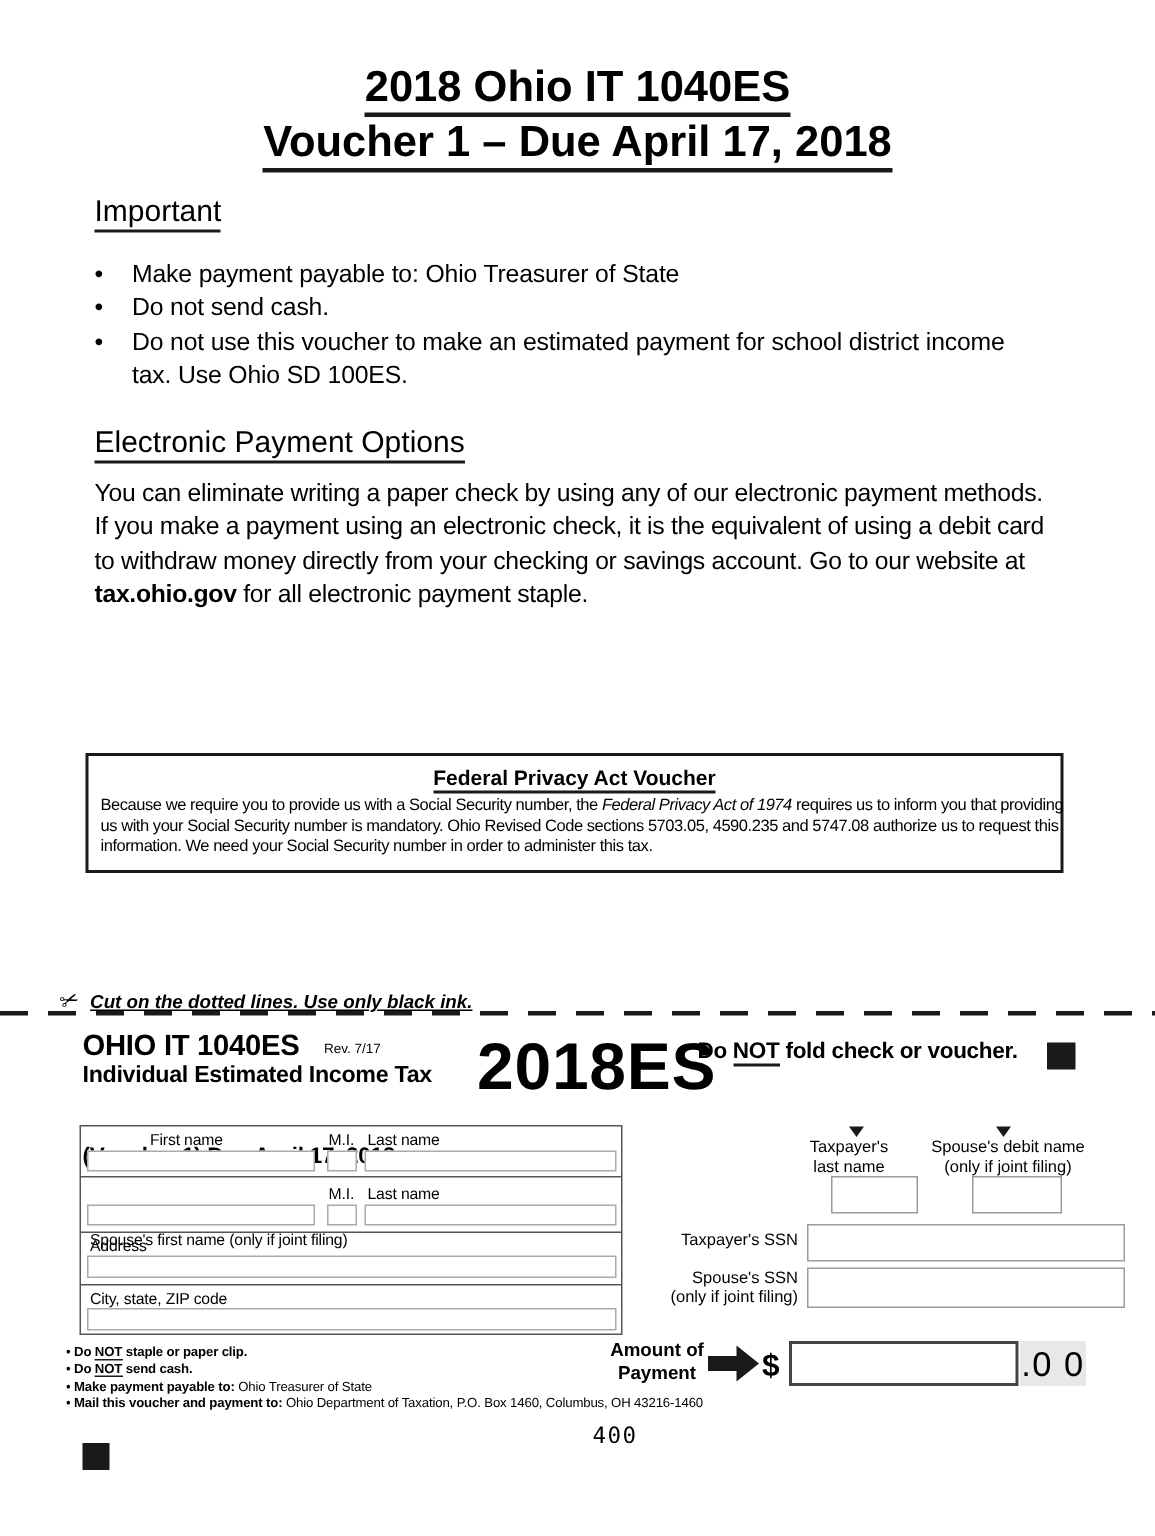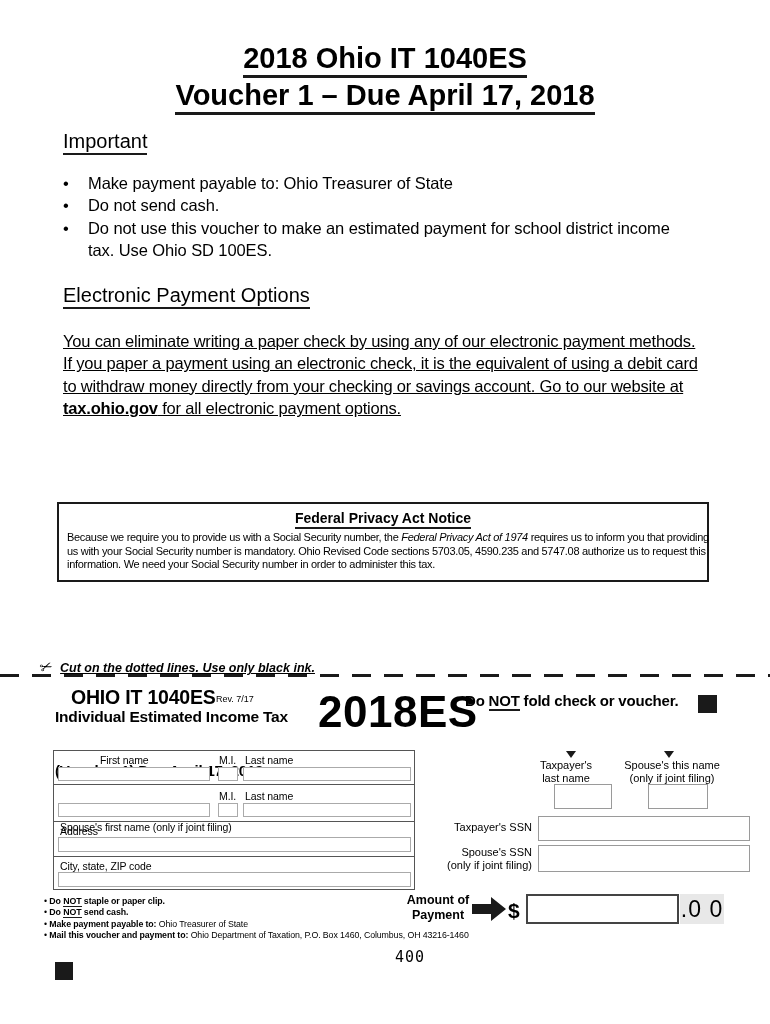--- a/index.html
+++ b/index.html
@@ -13,33 +13,33 @@
   .abs { position:absolute; }
   
   .doc-title { top:40px; left:0; width:100%; text-align:center;
     font-size:29px; font-weight:bold; line-height:37px; }
   .doc-title .u { border-bottom:3px solid #1a1a1a; padding-bottom:1px; }
   .sec-head { font-size:20px; font-weight:normal; }
   .sec-head .u { border-bottom:2.5px solid #1a1a1a; padding-bottom:1px; }
   .imp-list { top:172px; left:63px; width:632px; font-size:16.5px; line-height:22.4px; letter-spacing:-0.1px; }
   .imp-row { display:flex; }
   .imp-row .blt { width:25px; flex:0 0 25px; }
-  .epo-body { top:330px; left:63px; font-size:16.5px; line-height:22.4px; letter-spacing:-0.2px; white-space:nowrap;text-decoration:underline; }
+  .epo-body { top:318px; left:63px; font-size:16.5px; line-height:22.4px; letter-spacing:-0.2px; white-space:nowrap; }
   .privacy-box { top:502px; left:57px; width:652px; border:2px solid #1a1a1a; padding:6px 8px 8px 8px; }
   .privacy-head { text-align:center; font-size:14px; font-weight:bold; margin-bottom:5px; }
   .privacy-head .u { border-bottom:2px solid #1a1a1a; padding-bottom:1px; }
   .privacy-body { font-size:11px; line-height:13.5px; letter-spacing:-0.3px; white-space:nowrap; }
   
   .cut-label { top:658px; left:40px; font-size:12.5px; font-weight:bold; font-style:italic; }
   .cut-label .txt { text-decoration:underline; }
   .scissors { display:inline-block; font-style:normal; font-size:15px; transform:rotate(-20deg); margin-right:4px; }
   .dash-line { top:674px; left:0; width:770px; height:3px;
     background:repeating-linear-gradient(90deg,#1a1a1a 0 19px,transparent 19px 32px); }
   
-  .v-formid { top:686px; left:55px; font-size:19.5px; font-weight:bold; letter-spacing:-0.2px;margin-left:16px; }
+  .v-formid { top:686px; left:55px; font-size:19.5px; font-weight:bold; letter-spacing:-0.2px; }
   .v-rev { top:694px; left:216px; font-size:9px; }
   .v-sub1 { top:708px; left:55px; font-size:15.5px; font-weight:bold; letter-spacing:-0.2px; }
   .v-sub2 { top:728px; left:55px; font-size:15px; font-weight:bold; letter-spacing:-0.2px;margin-top:34px; }
   .v-year { top:687px; left:318px; font-size:44px; font-weight:bold; letter-spacing:0.5px; }
   .v-fold { top:692px; left:465px; font-size:15px; font-weight:bold; letter-spacing:-0.2px; }
   .v-fold .u { border-bottom:2px solid #1a1a1a; }
   .sq { background:#1a1a1a; }
   .sq1 { top:695px; left:698px; width:19px; height:18px; }
   .sq2 { top:962px; left:55px; width:18px; height:18px; }
   .v-upnote { top:722px; left:510px; width:210px; text-align:center; font-size:11px; line-height:13px; }
@@ -98,28 +98,28 @@
       <span class="blt">•</span>
       <span>Do not use this voucher to make an estimated payment for school district income tax. Use Ohio SD 100ES.</span>
     </div>
   </div>
 
   <div class="abs sec-head" style="top:284px;left:63px;">
     <span class="u">Electronic Payment Options</span>
   </div>
   <div class="abs epo-body">
     <div>You can eliminate writing a paper check by using any of our electronic payment methods.</div>
-    <div>If you paper a payment using an electronic check, it is the equivalent of using a debit card</div>
+    <div>If you make a payment using an electronic check, it is the equivalent of using a debit card</div>
     <div>to withdraw money directly from your checking or savings account. Go to our website at</div>
-    <div><b>tax.ohio.gov</b><span> for all electronic payment options.</span></div>
+    <div><b>tax.ohio.gov</b><span> for all electronic payment staple.</span></div>
   </div>
 
   <div class="abs privacy-box">
     <div class="privacy-head">
-      <span class="u">Federal Privacy Act Notice</span>
+      <span class="u">Federal Privacy Act Voucher</span>
     </div>
     <div class="privacy-body">
       <div><span>Because we require you to provide us with a Social Security number, the </span><i>Federal Privacy Act of 1974</i><span> requires us to inform you that providing</span></div>
       <div>us with your Social Security number is mandatory. Ohio Revised Code sections 5703.05, 4590.235 and 5747.08 authorize us to request this</div>
       <div>information. We need your Social Security number in order to administer this tax.</div>
     </div>
   </div>
 
   <div class="abs cut-label">
     <span class="scissors">✂</span>
@@ -137,21 +137,21 @@
   </div>
   <div class="abs sq sq1"></div>
 
   <div class="abs tri tri1"></div>
   <div class="abs tri tri2"></div>
   <div class="abs v-tp-label">
     <div>Taxpayer's</div>
     <div>last name</div>
   </div>
   <div class="abs v-sp-label">
-    <div>Spouse's this name</div>
+    <div>Spouse's debit name</div>
     <div>(only if joint filing)</div>
   </div>
   <div class="abs gbox tp3box"></div>
   <div class="abs gbox sp3box"></div>
 
   <div class="abs name-grid">
     <div class="ng-sep" style="top:33px;"></div>
     <div class="ng-sep" style="top:70px;"></div>
     <div class="ng-sep" style="top:105px;"></div>
 

